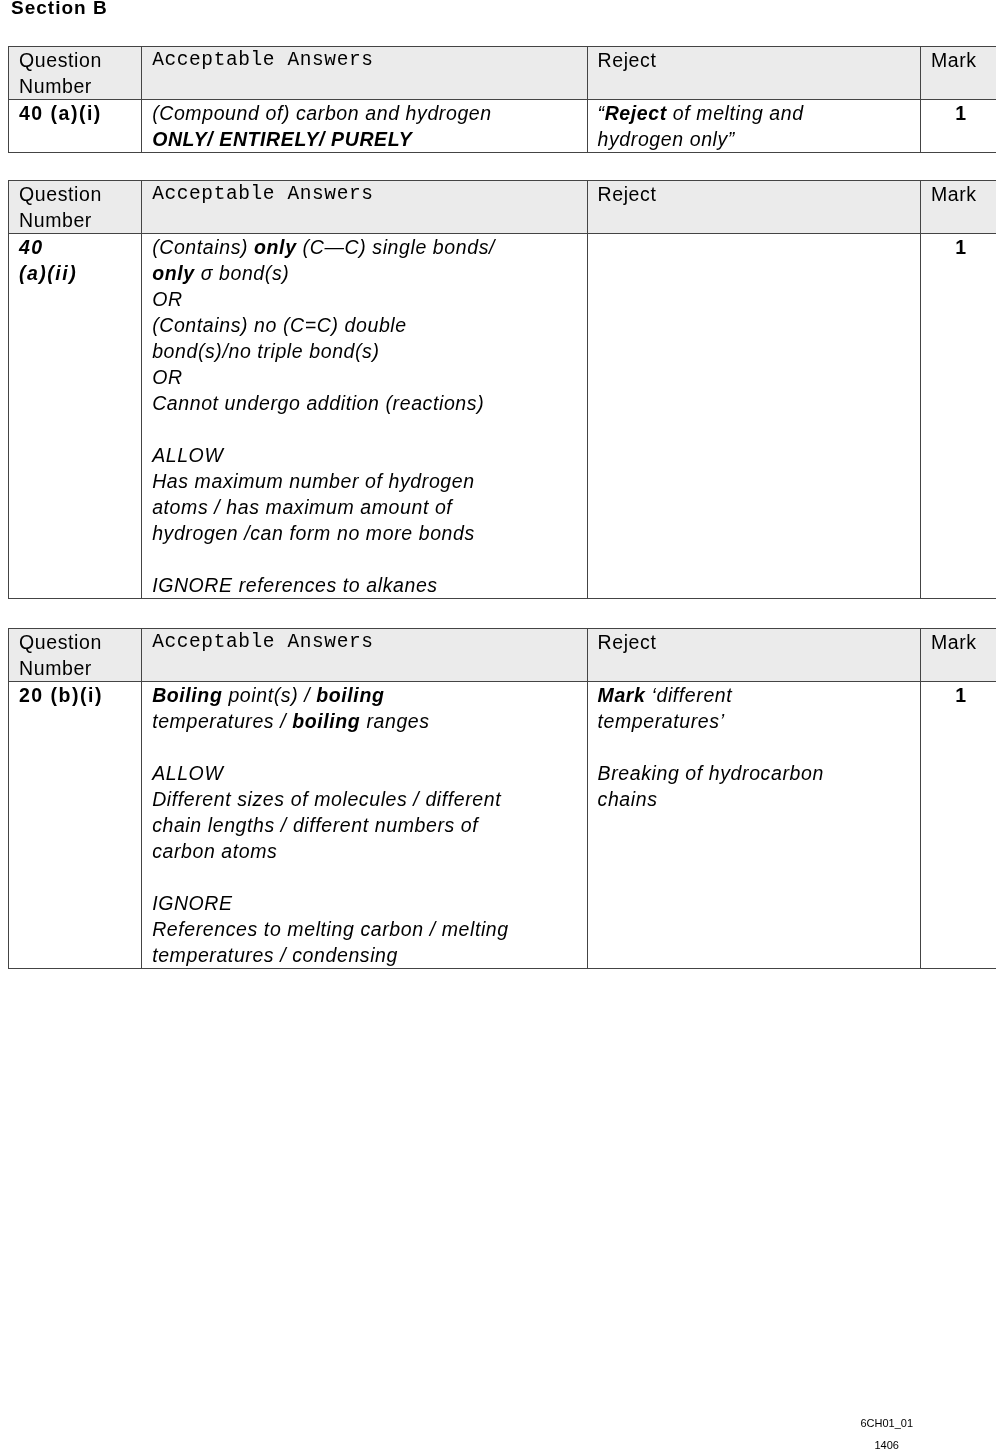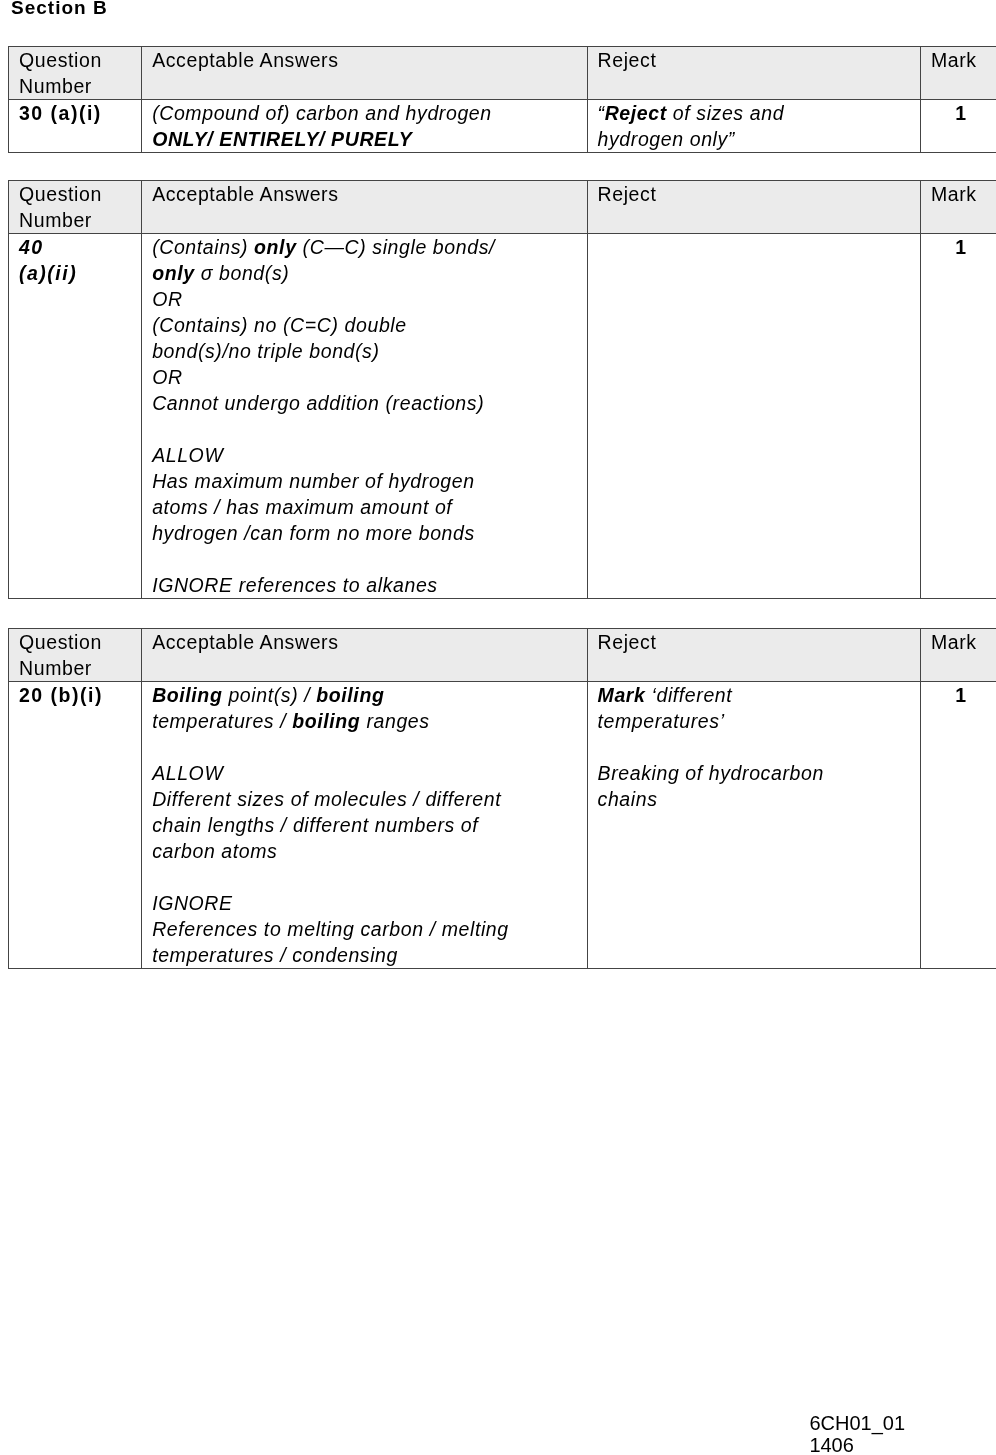--- a/index.html
+++ b/index.html
@@ -15,53 +15,53 @@
     table.ms {
       position: absolute; left: 8px; width: 994px;
       border-collapse: collapse; table-layout: fixed;
     }
     table.ms td {
       border: 1.5px solid #444; vertical-align: top;
       padding: 0 8px 0 10px; line-height: 26px;
     }
     table.ms tr.hdr td { background: #ebebeb; height: 51px; }
     .c1 { width: 114px; }
-    .c2 { width: 426px; }
+    .c2 { width: 426px; font-family: Liberation Mono, monospace; }
     .c3 { width: 314px; }
     .c4 { width: 62px; }
     .qn { font-weight: bold; letter-spacing: 1.5px; }
     .mark { font-weight: bold; text-align: center; padding-left: 0 !important; padding-right: 0 !important; }
     .b { font-weight: bold; }
     .line { display: block; min-height: 26px; font-style: italic; }
     .footer {
-      position: absolute; right: 91px; top: 1412px; text-align: left;
-      font-size: 20px; line-height: 22px; letter-spacing: 0;
+      position: absolute; right: 83px; top: 1412px; text-align: center;
+      font-size: 11px; line-height: 22px; letter-spacing: 0;
     }
   </style>
 </head>
 <body>
 
 <div class="section-title">Section B</div>
 
 <table class="ms" style="top:46px;">
   <tbody>
       <tr class="hdr">
     <td class="c1">Question Number</td>
     <td class="c2">Acceptable Answers</td>
     <td class="c3">Reject</td>
     <td class="c4">Mark</td>
   </tr>
   <tr>
-    <td class="qn">30 (a)(i)</td>
+    <td class="qn">40 (a)(i)</td>
     <td>
       <span class="line">(Compound of) carbon and hydrogen</span>
       <span class="line b">ONLY/ ENTIRELY/ PURELY</span>
     </td>
     <td>
-      <span class="line"><span>“</span><span class="b">Reject</span><span> of sizes and</span></span>
+      <span class="line"><span>“</span><span class="b">Reject</span><span> of melting and</span></span>
       <span class="line">hydrogen only”</span>
     </td>
     <td class="mark">1</td>
   </tr>
 </tbody>
   </table>
 
 <table class="ms" style="top:180px;">
   <tbody>
       <tr class="hdr">

